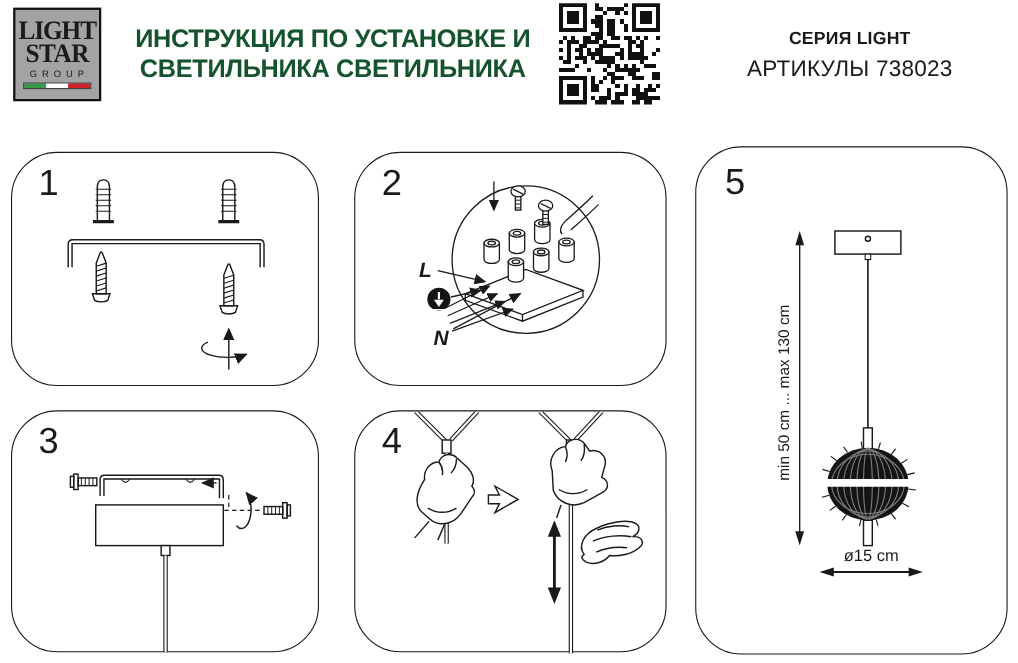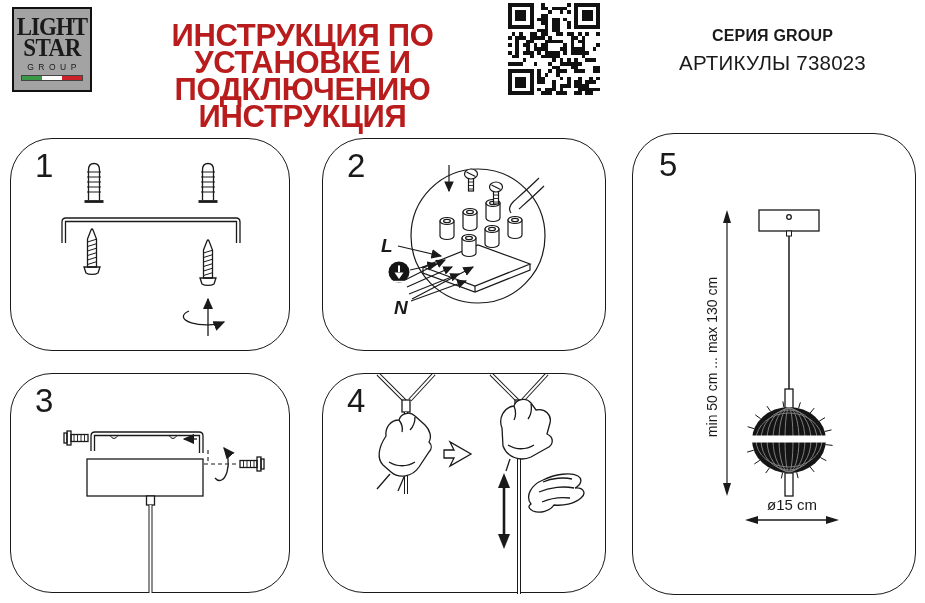--- a/index.html
+++ b/index.html
@@ -9,21 +9,21 @@
   .logo-box{position:absolute;left:12px;top:7px;width:80px;height:85px;border:2px solid #111;
             box-sizing:border-box;text-align:center;background:#a3a3a3;}
   .logo-l1{font-family:"Liberation Serif",serif;font-weight:700;font-size:23px;line-height:21px;
            letter-spacing:-1px;margin-top:8px;transform:scaleY(1.05);}
   .logo-l2{font-family:"Liberation Serif",serif;font-weight:700;font-size:23px;line-height:21px;
            letter-spacing:-0.5px;transform:scaleY(1.05);}
   .logo-l3{font-size:8.5px;letter-spacing:4.5px;margin-top:3px;margin-left:4px;}
   .logo-flag{display:flex;height:6px;margin:3px 7px 0 7px;border:1px solid #444;box-sizing:border-box;}
   .logo-flag span{flex:1;}
   .title{position:absolute;left:95px;top:22px;width:415px;text-align:center;
-         font-weight:700;font-size:31px;line-height:27px;letter-spacing:-0.3px;color:#b91c1c;}
+         font-weight:700;font-size:23px;line-height:27px;letter-spacing:-0.3px;color:#14532d;}
   .qr{position:absolute;left:508px;top:3px;width:92px;height:92px;}
   .prod{position:absolute;left:650px;top:0;width:245px;text-align:center;}
   .series{margin-top:27px;font-weight:700;font-size:16px;letter-spacing:0.2px;}
   .articles{margin-top:6px;font-weight:400;font-size:20.5px;letter-spacing:0.2px;}
   
   .panel{position:absolute;background:#fff;border:1.5px solid #1a1a1a;border-radius:42px;box-sizing:border-box;}
   #p1{left:10px;top:138px;width:280px;height:213px;}
   #p2{left:322px;top:138px;width:284px;height:213px;}
   #p3{left:10px;top:373px;width:280px;height:220px;}
   #p4{left:322px;top:373px;width:284px;height:220px;}
@@ -45,21 +45,21 @@
     <div class="logo-l3">GROUP</div>
     <div class="logo-flag">
       <span id="flag-g" style="background: rgb(58, 153, 72);"></span>
       <span id="flag-w" style="background: rgb(255, 255, 255);"></span>
       <span id="flag-r" style="background: rgb(204, 34, 41);"></span>
     </div>
   </div>
 
   <div class="title">
     <div>ИНСТРУКЦИЯ ПО УСТАНОВКЕ И</div>
-    <div>ПОДКЛЮЧЕНИЮ ИНСТРУКЦИЯ</div>
+    <div>СВЕТИЛЬНИКА СВЕТИЛЬНИКА</div>
   </div>
 
   <svg id="qr" class="qr" viewBox="0 0 92 92" shape-rendering="crispEdges">
       <rect x="33.12" y="0.00" width="3.68" height="3.68" fill="#111"></rect>
       <rect x="58.88" y="0.00" width="3.68" height="3.68" fill="#111"></rect>
       <rect x="33.12" y="3.68" width="3.68" height="3.68" fill="#111"></rect>
       <rect x="36.80" y="3.68" width="3.68" height="3.68" fill="#111"></rect>
       <rect x="44.16" y="3.68" width="3.68" height="3.68" fill="#111"></rect>
       <rect x="47.84" y="3.68" width="3.68" height="3.68" fill="#111"></rect>
       <rect x="51.52" y="3.68" width="3.68" height="3.68" fill="#111"></rect>
@@ -263,21 +263,21 @@
       <rect x="7.36" y="7.36" width="11.040000000000001" height="11.040000000000001" fill="#111"></rect>
       <rect x="66.24000000000001" y="0" width="25.76" height="25.76" fill="#111"></rect>
       <rect x="69.92" y="3.68" width="18.400000000000002" height="18.400000000000002" fill="#fff"></rect>
       <rect x="73.60000000000001" y="7.36" width="11.040000000000001" height="11.040000000000001" fill="#111"></rect>
       <rect x="0" y="66.24000000000001" width="25.76" height="25.76" fill="#111"></rect>
       <rect x="3.68" y="69.92" width="18.400000000000002" height="18.400000000000002" fill="#fff"></rect>
       <rect x="7.36" y="73.60000000000001" width="11.040000000000001" height="11.040000000000001" fill="#111"></rect>
     </svg>
 
   <div class="prod">
-    <div class="series">СЕРИЯ GROUP</div>
+    <div class="series">СЕРИЯ LIGHT</div>
     <div class="articles">АРТИКУЛЫ 738023</div>
   </div>
 
   <div class="panel" id="p1">
     <div class="pnum">1</div>
     <svg width="280" height="213" viewBox="0 0 280 213">
       <defs>
         <marker id="m1" markerWidth="10" markerHeight="8" refX="8" refY="4" orient="auto">
           <path d="M0,0 L9,4 L0,8 Z" fill="#1a1a1a"></path>
         </marker>

